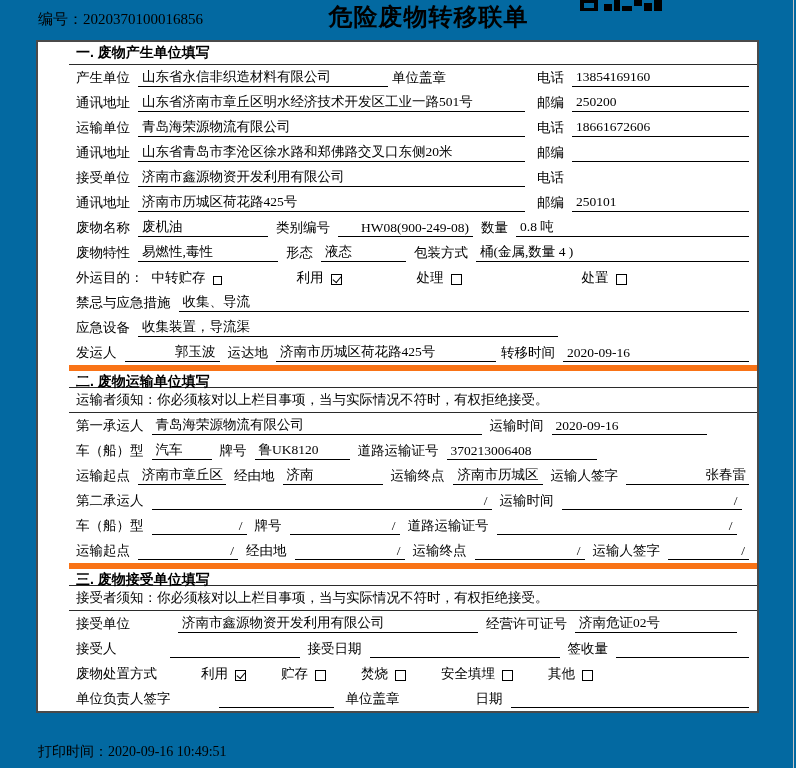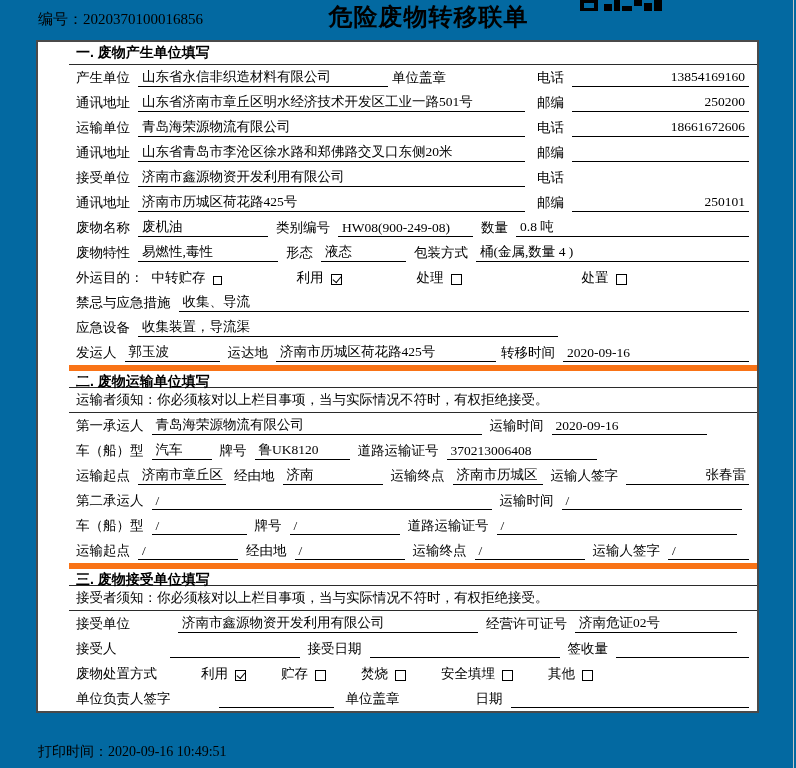--- a/index.html
+++ b/index.html
@@ -27,23 +27,23 @@
     border-top:6px solid #f97316; border-bottom:1px solid #2b2b2b;
     font-family:"Liberation Sans","DejaVu Sans",sans-serif;
   }
   .sec-h.first { border-top:none; }
   .notice { height:25px; display:flex; align-items:center; padding-left:7px; border-bottom:1px solid #2b2b2b;text-align:right; }
   .row { height:25px; display:flex; align-items:flex-end; padding:0 8px 3px 7px; white-space:nowrap; }
   .lbl { margin-right:8px; flex:0 0 auto; }
   .u { border-bottom:1px solid #000; padding:0 4px; flex:0 0 auto; min-height:17px; }
   .grow { flex:1 1 auto; }
   .sp { flex:1 1 auto; }
-  .ctr { text-align:left;margin-top:21px; }
+  .ctr { text-align:right;margin-top:21px; }
   .tr { text-align:right; padding-right:3px; }
-  .rcol { display:flex; width:212px; flex:0 0 auto;text-align:right; }
+  .rcol { display:flex; width:212px; flex:0 0 auto; }
   .rcol .u { flex:1 1 auto; }
 
   .w60{width:60px}.w85{width:85px}.w88{width:88px}.w90{width:90px}.w95{width:95px}
   .w100{width:100px}.w110{width:110px}.w115{width:115px}.w130{width:130px}.w135{width:135px}
   .w140{width:140px}.w150{width:150px}.w155{width:155px}.w180{width:180px}.w190{width:190px}.w220{width:220px}.w240{width:240px}.w250{width:250px}.w300{width:300px}
   .w330{width:330px}.w340{width:340px}.w420{width:420px}
   .ml4{margin-left:4px}.ml8{margin-left:8px}.ml12{margin-left:12px}.ml15{margin-left:5px}
   .ml40{margin-left:40px}.ml45{margin-left:45px}.ml100{margin-left:68px}
   .mr12{margin-right:12px}.mr35{margin-right:35px}.mr40{margin-right:44px}
   .mr75{margin-right:75px}.mr120{margin-right:120px}

